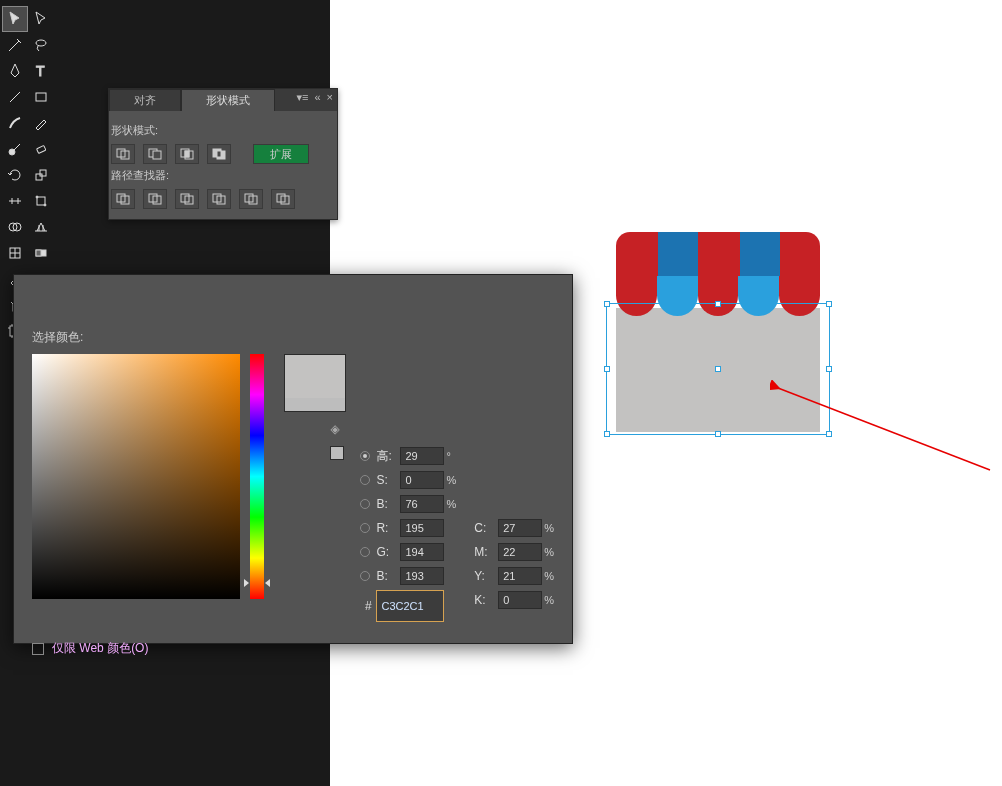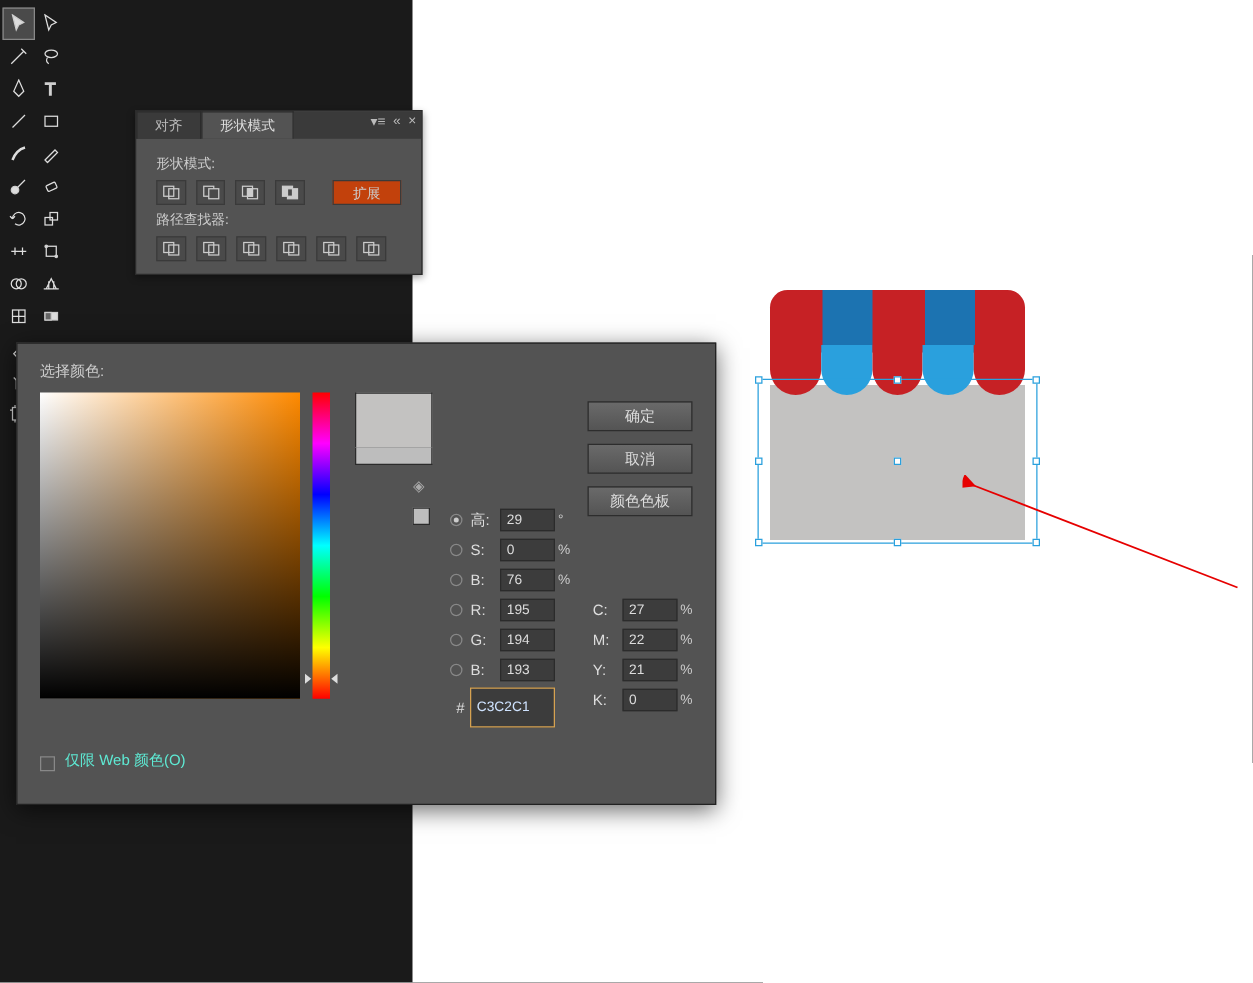--- a/index.html
+++ b/index.html
@@ -10,35 +10,35 @@
   
   
   .toolbox { position: absolute; left: 2px; top: 6px; width: 56px; display: flex; flex-wrap: wrap; }
   .tool { width: 26px; height: 26px; display:flex; align-items:center; justify-content:center; color:#ccc; font-size:14px; cursor:pointer; }
   .tool.active { background:#4a4a4a; border:1px solid #888; }
   .tool svg { width:16px; height:16px; fill:#ccc; stroke:#ccc; }
   
   
   .panel { position: absolute; left: 108px; top: 88px; width: 230px; background:#535353; border:1px solid #2b2b2b; box-shadow:0 2px 6px rgba(0,0,0,0.4); }
   .panel-tabs { display:flex; background:#3a3a3a; height:22px; align-items:flex-end; position:relative; }
-  .panel-tab { padding:3px 14px; font-size:11px; color:#bbb; background:#3a3a3a; border:1px solid #2b2b2b; border-bottom:none; cursor:pointer; }
+  .panel-tab { padding:3px 24px; font-size:11px; color:#bbb; background:#3a3a3a; border:1px solid #2b2b2b; border-bottom:none; cursor:pointer; }
   .panel-tab.active { background:#535353; color:#ddd; }
   .panel-ctrl { position:absolute; right:4px; top:2px; color:#bbb; font-size:11px; display:flex; gap:6px; }
-  .panel-body { padding:8px 16px 10px; color:#ccc; font-size:11px; }
+  .panel-body { padding:8px 2px 10px; color:#ccc; font-size:11px; }
   .panel-body .label-row { margin:4px 0 6px; }
   .shape-row { display:flex; gap:8px; align-items:center; }
   .shape-btn { width:24px; height:20px; border:1px solid #3a3a3a; background:#4a4a4a; display:flex; align-items:center; justify-content:center; cursor:pointer; }
   .shape-btn svg { width:16px; height:14px; fill:none; stroke:#ccc; stroke-width:1; }
-  .expand-btn { width:56px; height:20px; background:#c2410c; border:1px solid #3a3a3a; color:#ccc; font-size:11px; cursor:pointer; }
+  .expand-btn { width:56px; height:20px; background:#15803d; border:1px solid #3a3a3a; color:#ccc; font-size:11px; cursor:pointer; }
   
   
   .dialog { position:absolute; left:13px; top:274px; width:560px; height:370px; background:#535353; border:1px solid #222; box-shadow:0 4px 18px rgba(0,0,0,0.6); }
   .dialog-titlebar { height:26px; background:linear-gradient(#686868,#4d4d4d); display:flex; align-items:center; padding:0 10px; color:#ddd; font-size:12px; border-bottom:1px solid #2f2f2f; }
   .dialog-body { padding:14px 18px; color:#ccc; font-size:12px; position:relative; }
-  .picker-label { margin-bottom:8px; }
+  .picker-label { margin-bottom:8px;margin-top:40px; }
   .picker-row { display:flex; gap:10px; align-items:flex-start; }
   .sat-box { width:260px; height:245px; position:relative; background:linear-gradient(to right,#fff,#ff8a00); }
   .sat-box::after { content:""; position:absolute; inset:0; background:linear-gradient(to bottom, rgba(0,0,0,0), #000); }
   .hue-strip { width:18px; height:245px; background:linear-gradient(to bottom,#f00 0%,#f0f 16.6%,#00f 33.3%,#0ff 50%,#0f0 66.6%,#ff0 83.3%,#f00 100%); position:relative; }
   .hue-marker-l, .hue-marker-r { position:absolute; width:0; height:0; border-top:4px solid transparent; border-bottom:4px solid transparent; }
   .hue-marker-l { left:-6px; border-left:5px solid #ddd; }
   .hue-marker-r { right:-6px; border-right:5px solid #ddd; }
   
   .preview-col { display:flex; flex-direction:column; gap:10px; margin-left:10px; }
   .swatch-group { display:flex; flex-direction:column; }
@@ -55,21 +55,21 @@
   .val-input { width:44px; height:18px; background:#3c3c3c; border:1px solid #2b2b2b; color:#ddd; font-size:11px; padding:0 4px; }
   .unit { margin-left:2px; font-size:11px; }
   .cmyk-col { margin-left:18px; }
   .hex-row { display:flex; align-items:center; margin-top:2px; }
   .hash { width:16px; text-align:center; color:#ddd; }
   .hex-input { width:68px; height:18px; background:#3c3c3c; border:1px solid #d6a251; color:#cfe3ff; font-size:11px; padding:15px 4px; }
   
   .btn-col { position:absolute; right:18px; top:46px; display:flex; flex-direction:column; gap:10px; }
   .dlg-btn { width:84px; height:24px; background:linear-gradient(#6a6a6a,#545454); border:1px solid #2d2d2d; color:#ddd; font-size:12px; cursor:pointer; }
   
-  .web-only { display:flex; align-items:flex-end; gap:8px; margin-top:18px; font-size:12px; color:#5eead4; }
+  .web-only { display:flex; align-items:center; gap:8px; margin-top:18px; font-size:12px; color:#f0abfc; }
   .checkbox { width:12px; height:12px; border:1px solid #888; display:inline-block; }
   
   
   .shape-group { position:absolute; left:610px; top:232px; width:216px; height:210px; }
   .awning-base { position:absolute; left:6px; top:0; width:204px; height:50px; background:#c62125; border-radius:14px 14px 0 0; overflow:hidden; }
   .stripe { position:absolute; top:0; bottom:0; background:#1c73b1; }
   .s1 { left:42px; width:40px; } .s2 { left:124px; width:40px; }
   .scallops { position:absolute; left:6px; top:44px; width:204px; height:40px; display:flex; }
   .scallop { flex:1; border-bottom-left-radius:26px; border-bottom-right-radius:26px; }
   .sc-r { background:#c62125; } .sc-b { background:#2aa0dd; }
@@ -433,24 +433,19 @@
             </div>
         <div class="val-row">
               <span class="val-label">K:</span>
               <input class="val-input" value="0" style="">
               <span class="unit">%</span>
             </div>
       </div>
       </div>
     </div>
 
-    <div class="btn-col">
-      <button class="dlg-btn">确定</button>
-      <button class="dlg-btn">取消</button>
-      <button class="dlg-btn">颜色色板</button>
-    </div>
 
     <div class="web-only">
       <span class="checkbox"></span>
       <span>仅限 Web 颜色(O)</span>
     </div>
   </div>
 </div>
 
 </body></html>

